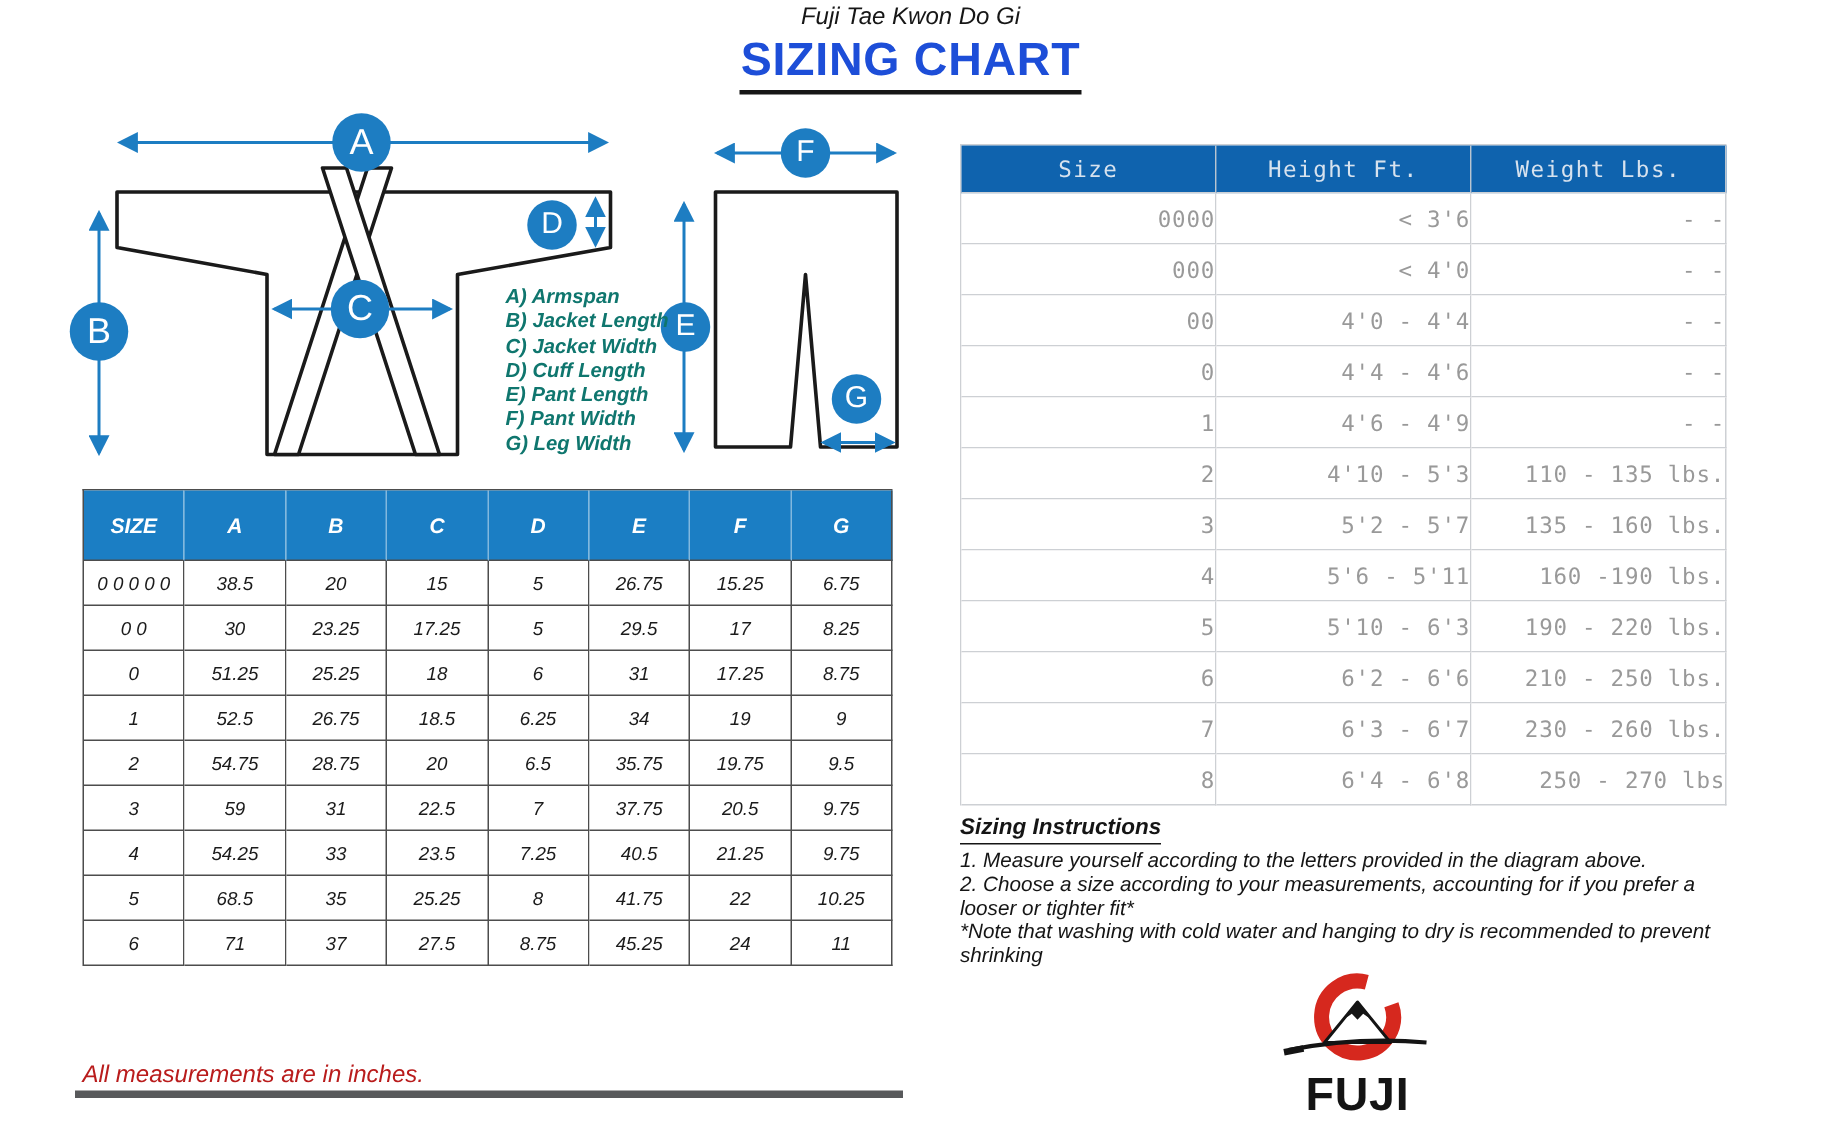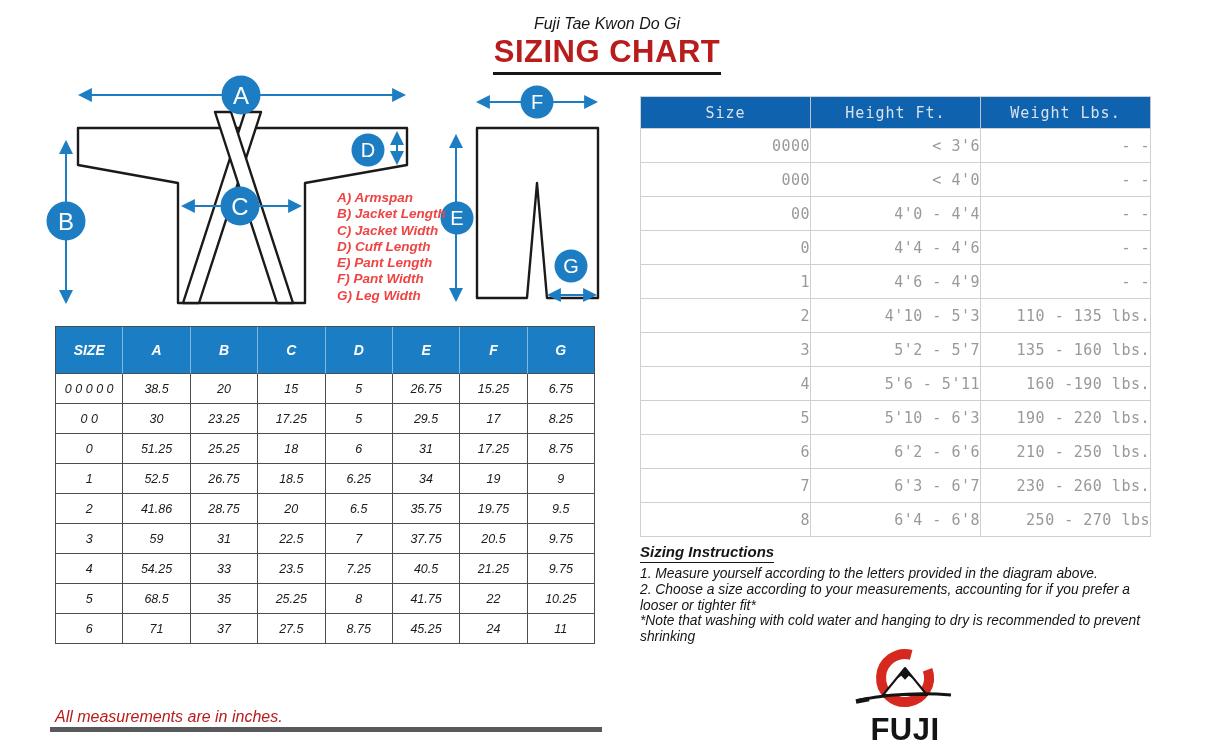--- a/index.html
+++ b/index.html
@@ -11,37 +11,37 @@
     --grid-light:#cdd0d4;
     --muted-text:#999999;
   }
   *{box-sizing:border-box;margin:0;padding:0;}
   body{background:#fff;}
   #page{position:relative;width:1214px;height:751px;background:#fff;overflow:hidden;
         font-family:"Liberation Sans",sans-serif;color:#111;}
 
   
   .header{position:absolute;left:0;top:3px;width:100%;text-align:center;}
-  .subtitle{font-style:italic;font-size:16px;font-weight:500;color:#161616;margin-top:12px;}
-  .title{font-size:31px;font-weight:bold;letter-spacing:.5px;color:#b91c1c;margin-top:1px;}
+  .subtitle{font-style:italic;font-size:16px;font-weight:500;color:#161616;}
+  .title{font-size:31px;font-weight:bold;letter-spacing:.5px;color:#1d4ed8;margin-top:1px;}
   .title-underline{width:228px;height:3px;background:#161616;margin:2px auto 0;}
 
   
   svg.diagram{position:absolute;left:0;top:0;width:1214px;height:751px;pointer-events:none;}
   .garment{fill:#fff;stroke:#1a1a1a;stroke-width:2.4;stroke-linejoin:round;}
   .arrow{stroke:var(--arrow-blue);stroke-width:2;fill:none;}
 
   .dcircle{position:absolute;transform:translate(-50%,-50%);background:var(--arrow-blue);
            color:#fff;border-radius:50%;display:flex;align-items:center;justify-content:center;
            font-weight:400;}
   .dcircle.big{width:39px;height:39px;font-size:24px;}
   .dcircle.small{width:33px;height:33px;font-size:20px;}
 
   .legend{position:absolute;left:337px;top:190px;font-size:13.5px;font-style:italic;
-          font-weight:600;line-height:16.3px;color:#ef4444;}
+          font-weight:600;line-height:16.3px;color:#0f766e;}
 
   
   table.mtable{position:absolute;left:55px;top:326px;width:540px;border-collapse:separate;
                border-spacing:0;table-layout:fixed;border-top:1px solid var(--grid-dark);
                border-left:1px solid var(--grid-dark);}
   table.mtable th{background:var(--measure-header-blue);color:#fff;font-style:italic;
                   font-weight:bold;font-size:14px;height:47px;text-align:center;
                   border-right:1px solid rgba(255,255,255,.45);
                   border-bottom:1px solid var(--grid-dark);}
   table.mtable th:last-child{border-right:1px solid var(--grid-dark);}
@@ -179,21 +179,21 @@
           <td>52.5</td>
           <td>26.75</td>
           <td>18.5</td>
           <td>6.25</td>
           <td>34</td>
           <td>19</td>
           <td>9</td>
         </tr>
         <tr>
           <td>2</td>
-          <td>41.86</td>
+          <td>54.75</td>
           <td>28.75</td>
           <td>20</td>
           <td>6.5</td>
           <td>35.75</td>
           <td>19.75</td>
           <td>9.5</td>
         </tr>
         <tr>
           <td>3</td>
           <td>59</td>

